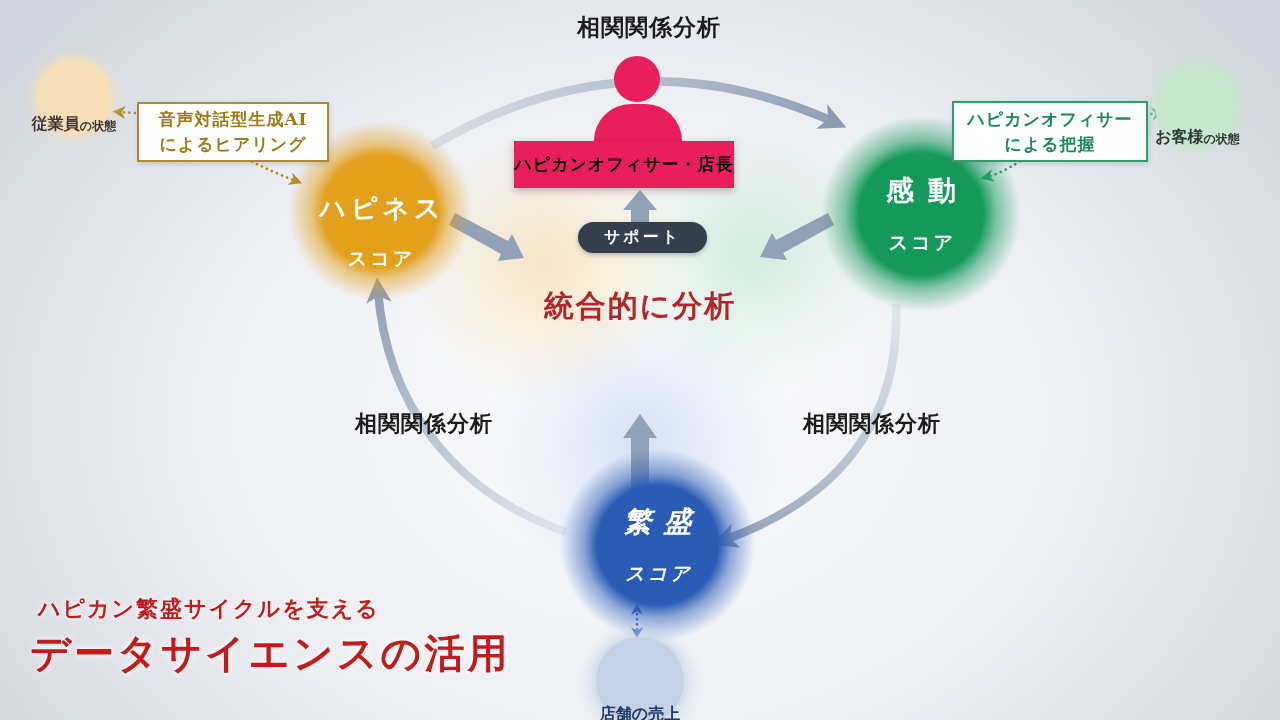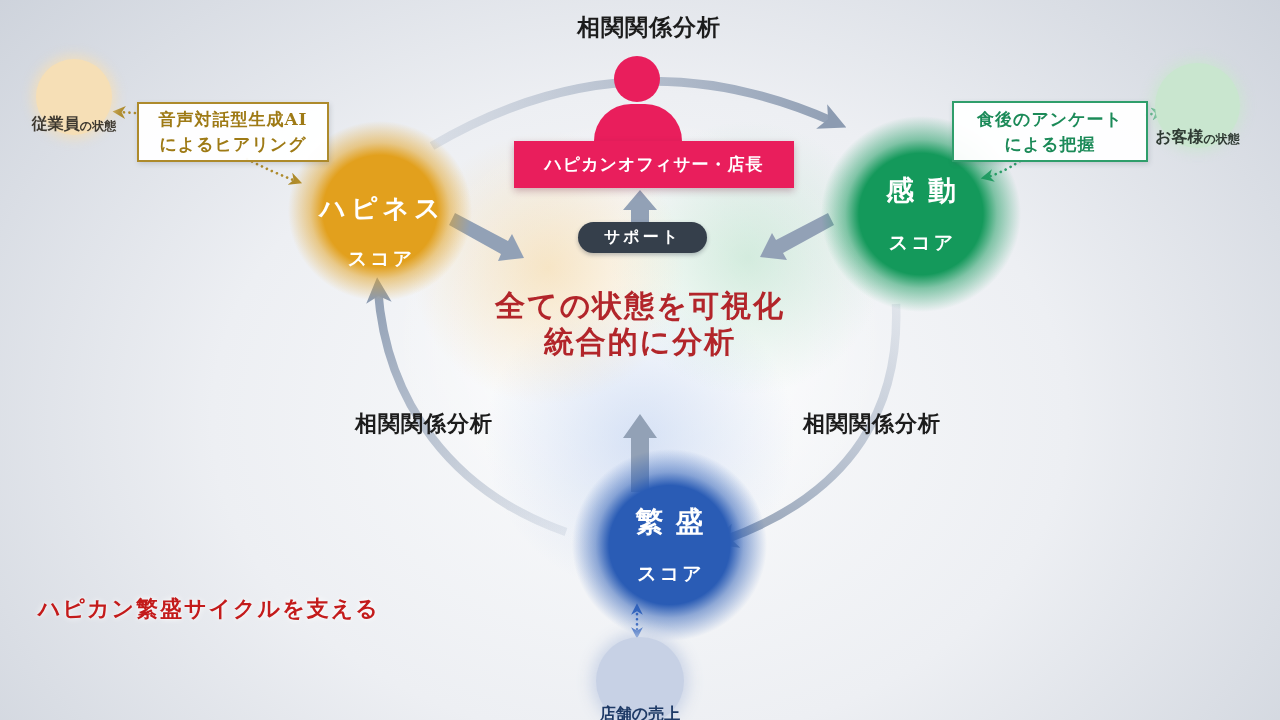--- a/index.html
+++ b/index.html
@@ -19,21 +19,21 @@
   
   .corr{color:#1c1c1c;font-weight:bold;white-space:nowrap;}
   .corr-top{left:577px;top:12px;font-size:23px;letter-spacing:1px;}
   .corr-left{left:355px;top:409px;font-size:22px;letter-spacing:1px;}
   .corr-right{left:803px;top:409px;font-size:22px;letter-spacing:1px;}
 
   .person-head{left:614px;top:56px;width:46px;height:46px;border-radius:50%;background:#E91E5C;}
   .person-body{left:594px;top:104px;width:88px;height:42px;border-radius:44px 44px 6px 6px;background:#E91E5C;}
 
   .officer-box{
-    left:514px;top:141px;width:280px;height:47px;background:#E91E5C;color:#ffffff;
+    left:514px;top:141px;width:220px;height:47px;background:#E91E5C;color:#000000;
     display:flex;align-items:center;justify-content:center;font-size:17px;font-weight:bold;
     letter-spacing:1px;box-shadow:0 3px 7px rgba(120,30,60,0.30);
   }
   .support-badge{
     left:578px;top:222px;width:129px;height:31px;border-radius:17px;background:#353F4B;color:#fff;
     display:flex;align-items:center;justify-content:center;font-size:16px;font-weight:bold;letter-spacing:3px;
     box-shadow:0 2px 4px rgba(30,40,55,0.3);
   }
   .center-text{
     left:640px;top:288px;transform:translateX(-50%);text-align:center;
@@ -46,22 +46,22 @@
   .score{display:flex;flex-direction:column;align-items:center;justify-content:center;
          color:#fff;text-align:center;white-space:nowrap;}
   .score .main{font-weight:bold;}
   .score .sub{font-weight:bold;font-size:19px;letter-spacing:3px;padding-left:3px;margin-top:20px;}
   .score-happiness{left:288px;top:121px;width:184px;height:180px;
     background:radial-gradient(closest-side,#E2A01D 0%,#E2A01D 62%,rgba(226,160,29,0.5) 76%,rgba(226,160,29,0) 100%);}
   .score-happiness .main{font-size:26px;letter-spacing:5px;padding-left:5px;margin-top:40px;}
   .score-emotion{left:821px;top:116px;width:200px;height:196px;
     background:radial-gradient(closest-side,#14995B 0%,#14995B 62%,rgba(20,153,91,0.5) 76%,rgba(20,153,91,0) 100%);}
   .score-emotion .main{font-size:28px;letter-spacing:14px;padding-left:14px;}
-  .score-prosperity{left:572px;top:449px;width:195px;height:192px;
-    background:radial-gradient(closest-side,#2A5CB5 0%,#2A5CB5 62%,rgba(42,92,181,0.5) 76%,rgba(42,92,181,0) 100%);}
+  .score-prosperity{left:560px;top:449px;width:195px;height:192px;
+    background:radial-gradient(closest-side,#2A5CB5 0%,#2A5CB5 62%,rgba(42,92,181,0.5) 76%,rgba(42,92,181,0) 100%);font-style:italic;}
   .score-prosperity .main{font-size:28px;letter-spacing:12px;padding-left:12px;}
 
   
   .state-circle{border-radius:50%;display:flex;flex-direction:row;align-items:flex-end;justify-content:center;
     text-align:center;font-weight:bold;white-space:nowrap;}
   .state-circle .big{font-size:16px;}
   .state-circle .small{font-size:12px;margin-top:1px;}
   .employee-circle{left:36px;top:59px;width:76px;height:76px;background:#F6DFB6;color:#3E3930;
     box-shadow:0 0 12px 4px rgba(246,223,182,0.75);}
   .customer-circle{left:1155px;top:63px;width:85px;height:85px;background:#C9E6CF;color:#2F3A33;
@@ -143,21 +143,20 @@
 
   <div class="abs officer-box">
     <span>ハピカンオフィサー・店長</span>
   </div>
 
   <div class="abs support-badge">
     <span>サポート</span>
   </div>
 
   <div class="abs center-text">
-    <div class="l1">全ての状態を可視化</div>
     <div class="l2">統合的に分析</div>
   </div>
 
   <div class="abs score score-happiness">
     <div class="main">ハピネス</div>
     <div class="sub">スコア</div>
   </div>
 
   <div class="abs score score-emotion">
     <div class="main">感動</div>
@@ -178,24 +177,25 @@
     <div>音声対話型生成AI</div>
     <div>によるヒアリング</div>
   </div>
 
   <div class="abs state-circle customer-circle">
     <div class="big">お客様</div>
     <div class="small">の状態</div>
   </div>
 
   <div class="abs method-box customer-box">
-    <div>食後のアンケート</div>
+    <div>ハピカンオフィサー</div>
     <div>による把握</div>
   </div>
 
   <div class="abs state-circle sales-circle">
     <div class="big">店舗の</div>
     <div class="small">売上</div>
   </div>
 
   <div class="abs footer-sub">ハピカン繁盛サイクルを支える</div>
+  <div class="abs footer-title">データサイエンスの活用</div>
 
 </div>
 
 </body></html>

